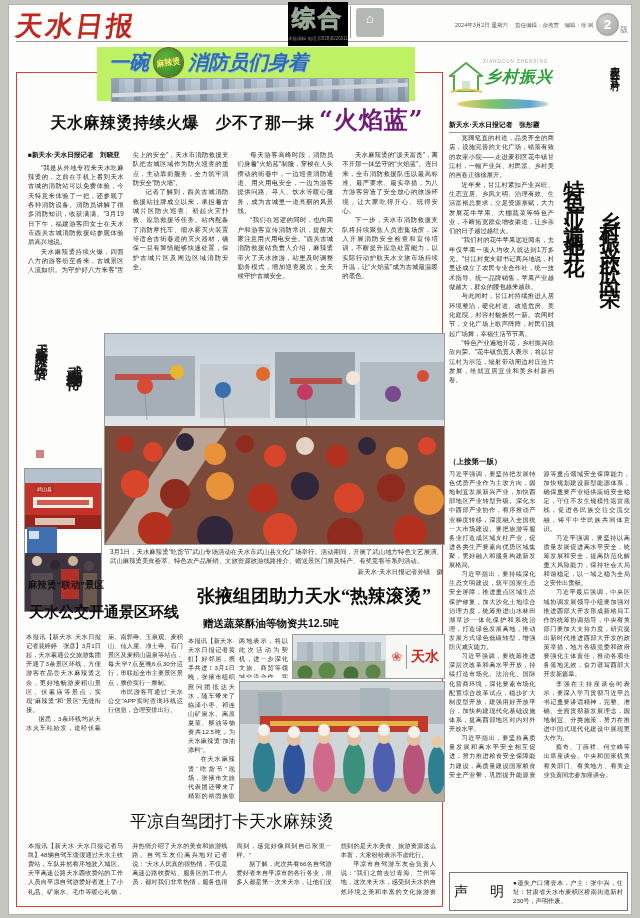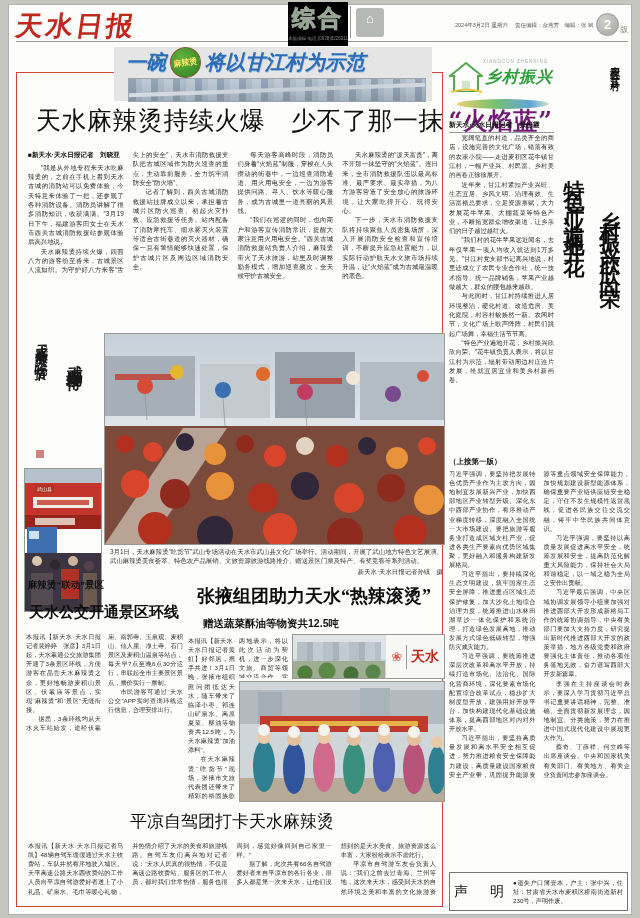--- a/index.html
+++ b/index.html
@@ -23,42 +23,42 @@
   .header-vline{left:350px;top:6px;height:32px;border-left:1px solid #9a9a94;background:#fdfdfb;}
   .paper-logo{left:356px;top:8px;width:28px;height:29px;background:#b4b9b4;border-radius:3px;
     color:#fff;text-align:center;font-size:13px;line-height:22px;}
   .dateline{left:455px;top:22px;width:130px;text-align:right;font-size:5.5px;color:#555;white-space:nowrap;}
   .page-badge{left:596px;top:13px;width:21px;height:21px;border-radius:50%;
     background:radial-gradient(circle at 35% 30%,#cfcfcb,#a7a7a1);border:1px solid #9b9b95;
     color:#fff;font-weight:bold;font-size:13px;text-align:center;line-height:21px;}
   .page-label{left:620px;top:24px;font-size:8px;color:#8a8a84;}
 
   
-  .banner{left:114px;top:47px;width:318px;height:54px;background:#e5e5e5;}
+  .banner{left:97px;top:47px;width:318px;height:54px;background:#bef264;}
   .banner-row{position:absolute;left:12px;top:0;display:flex;align-items:center;gap:4px;}
   .banner-txt{font-family:"Liberation Serif","DejaVu Serif",serif;font-weight:bold;font-style:italic;
     font-size:20px;color:#2b6cb8;text-shadow:0.5px 0.5px 0 #9db9d8;}
   .banner-badge{width:29px;height:29px;border-radius:50%;
     background:radial-gradient(circle at 40% 35%,#63b53e,#2f7d24);
     color:#ffe76a;font-weight:bold;font-size:8px;text-align:center;line-height:29px;
     border:1px solid #7d5a2c;transform:rotate(-8deg);}
   .banner-photo{position:absolute;left:14px;top:31px;width:296px;height:22px;
     background:
       repeating-linear-gradient(90deg,rgba(120,135,155,.55) 0 7px,rgba(165,178,192,.4) 7px 13px,rgba(200,209,218,.35) 13px 22px),
       linear-gradient(180deg,#b9c6d2 0%,#a7b6c4 55%,#8e9dab 100%);
     border:0.5px solid #9aa5ae;}
   .banner-photo:after{content:"";position:absolute;left:0;top:9px;width:100%;height:4px;
     background:linear-gradient(90deg,#d8dde2,#c4ccd3 60%,#d2d8dd);transform:rotate(-2deg);}
 
   
   .frame{left:16px;top:72px;width:425px;height:833px;border:1.5px solid #d2443a;}
 
   
   .main-headline{left:22px;top:104px;width:416px;text-align:center;white-space:nowrap;}
-  .mh-black{font-weight:normal;font-size:25px;color:#111;letter-spacing:0.5px;margin-left:14px;}
+  .mh-black{font-weight:bold;font-size:16px;color:#111;letter-spacing:0.5px;margin-left:14px;}
   .mh-blue{font-family:"DejaVu Serif","Liberation Serif",serif;font-weight:bold;
     font-size:24px;color:#701a75;letter-spacing:1px;}
   .body-cols{column-gap:9px;font-size:6.4px;line-height:1.46;text-align:justify;color:#2b2b2b;overflow:hidden;}
   .body-cols p{margin:0;text-indent:2em;}
   .byline-bold{font-weight:bold;font-size:6.6px;margin-bottom:3px;color:#111;}
   .main-body{left:28px;top:150px;width:410px;height:178px;column-count:4;}
 
   
   .callig{font-family:"DejaVu Serif","Liberation Serif",serif;font-weight:bold;color:#191919;
     writing-mode:vertical-rl;transform:skew(-3deg,-2deg);letter-spacing:2px;}
@@ -160,21 +160,21 @@
 </div>
 <div class="abs page-badge">2</div>
 <div class="abs page-label">版</div>
 
 <div class="abs frame"></div>
 
 <div class="abs banner">
   <div class="banner-row">
     <span class="banner-txt">一碗</span>
     <span class="banner-badge">麻辣烫</span>
-    <span class="banner-txt">将以甘江村为示范</span>
+    <span class="banner-txt">消防员们身着</span>
   </div>
   <div class="banner-photo"></div>
 </div>
 
 <div class="abs main-headline">
   <span class="mh-black">天水麻辣烫持续火爆　少不了那一抹</span>
   <span class="mh-blue">“火焰蓝”</span>
 </div>
 <div class="abs main-body body-cols">
   <div class="byline-bold">■新天水·天水日报记者　刘晓亚</div>

